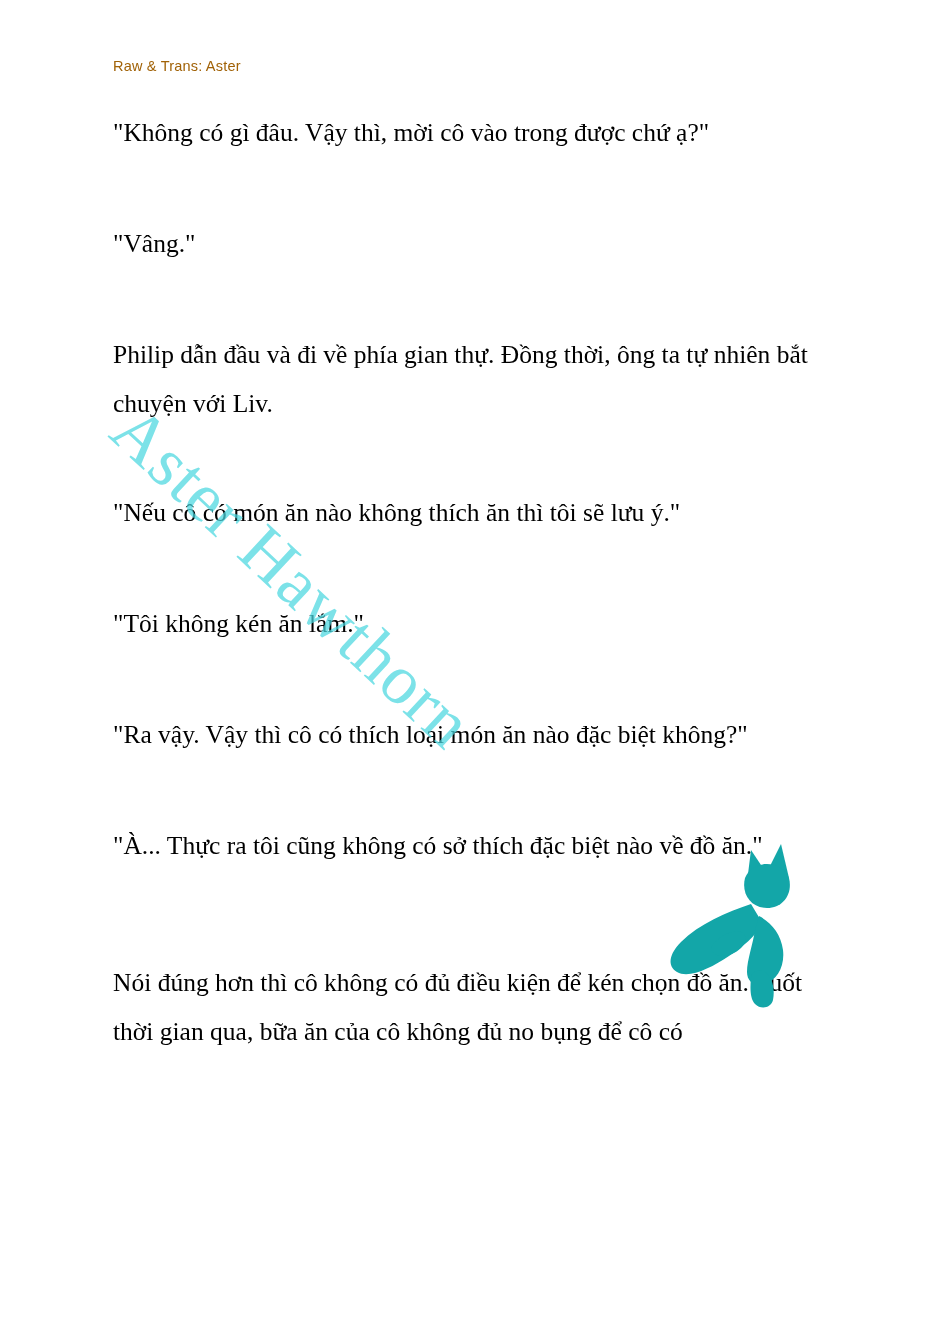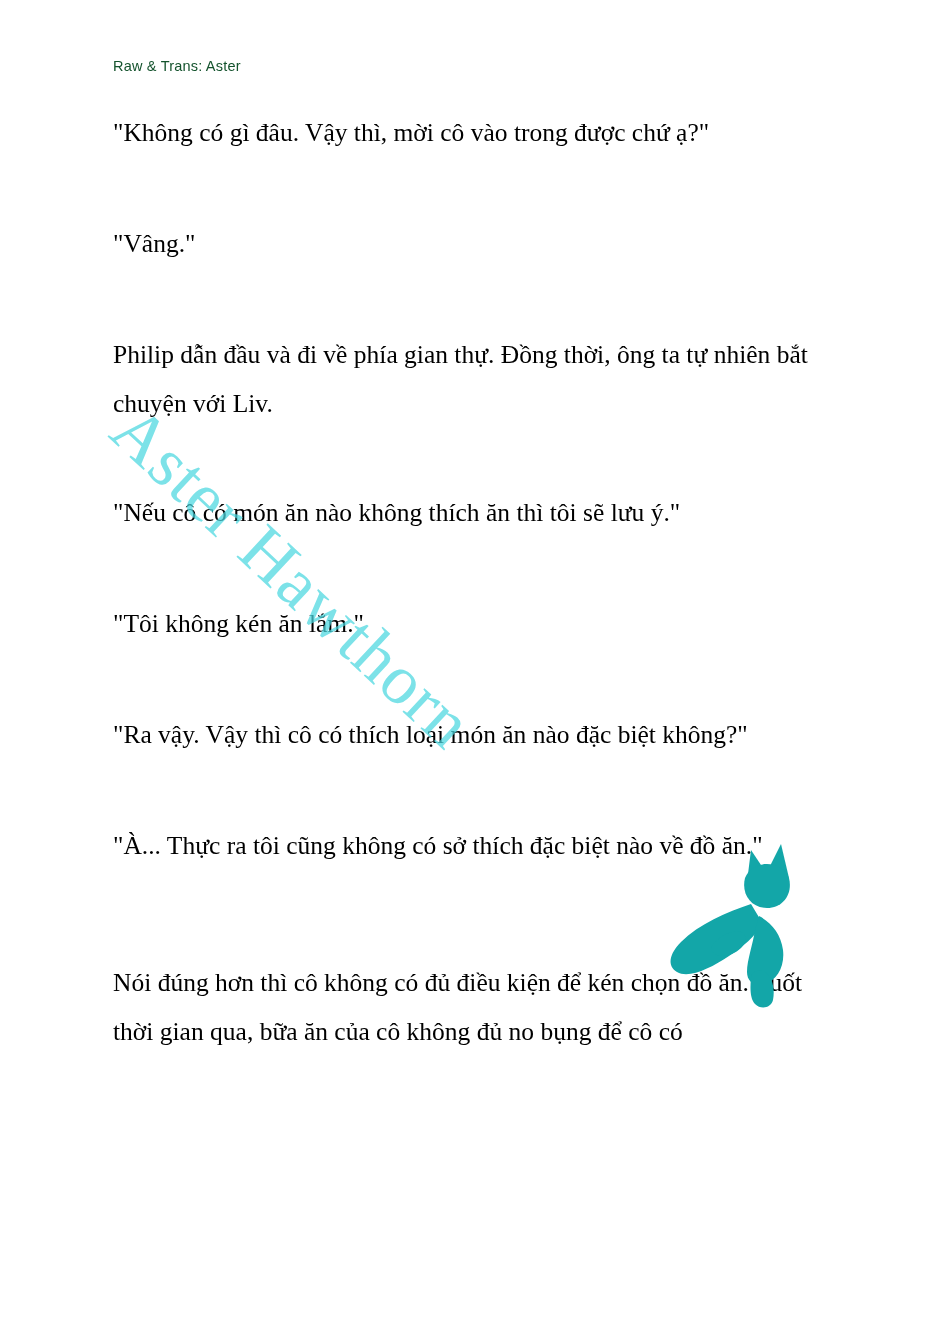--- a/index.html
+++ b/index.html
@@ -17,21 +17,21 @@
     height: 1343px;
     background: #ffffff;
     overflow: hidden;
   }
   .header {
     position: absolute;
     top: 58px;
     left: 113px;
     font-family: "Liberation Sans", sans-serif;
     font-size: 14.5px;
-    color: #14532d;
+    color: #a16207;
     letter-spacing: 0.2px;
   }
   .content {
     position: absolute;
     top: 108px;
     left: 113px;
     width: 730px;
   }
   .para {
     font-family: "Liberation Serif", serif;

